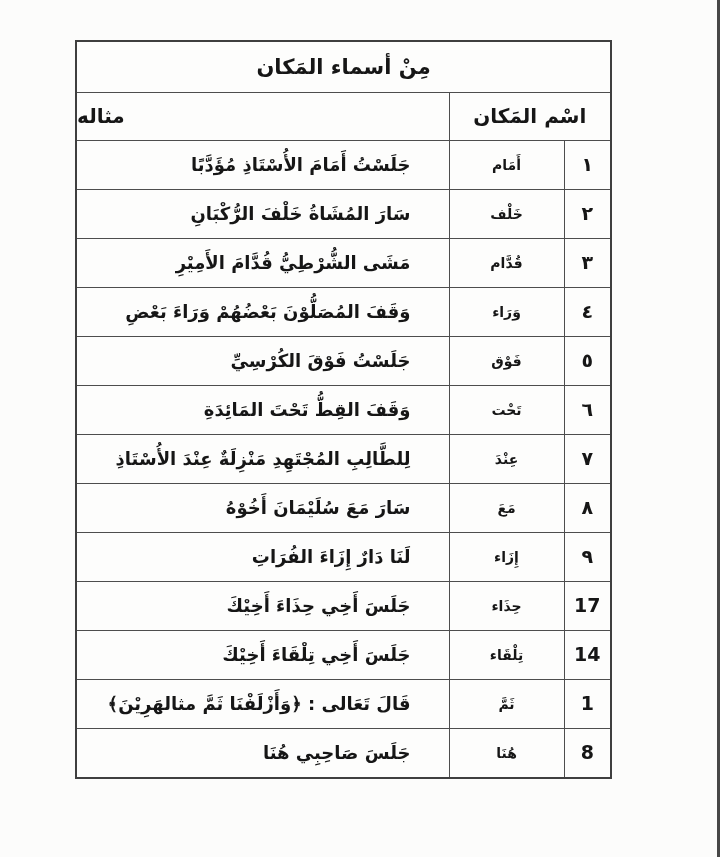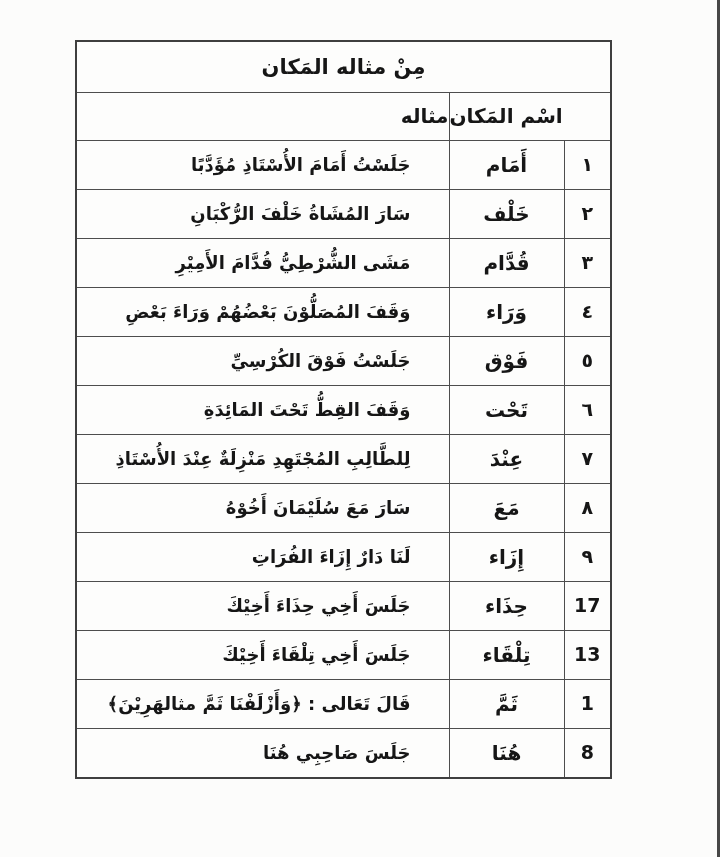--- a/index.html
+++ b/index.html
@@ -50,38 +50,38 @@
     text-align: center;
     font-size: 21px;
     font-weight: bold;
   }
   .header-row td {
     height: 47px;
     font-size: 20px;
     font-weight: bold;
   }
   .header-noun {
-    text-align: left;
+    text-align: center;
     margin-left: 29px;
   }
   .header-ex {
-    text-align: right;
+    text-align: left;
   }
   .data-row td {
     height: 48px;
     margin-left: 16px;
   }
   .cell-num {
     text-align: center;
     font-size: 19px;
     font-weight: bold;
   }
   .cell-noun {
     text-align: center;
-    font-size: 20px;
+    font-size: 14px;
     font-weight: bold;
   }
   .cell-ex {
     text-align: right;
     padding-right: 38px !important;
     padding-left: 8px !important;
     font-size: 18px;
     font-weight: bold;
   }
 </style>
@@ -91,21 +91,21 @@
 <div class="edge-line"></div>
 
 <table class="grid" dir="rtl">
   <colgroup>
     <col class="col-num">
     <col class="col-noun">
     <col class="col-ex">
   </colgroup>
   <tbody>
     <tr class="title-row">
-      <td colspan="3">مِنْ مثاله المَكان</td>
+      <td colspan="3">مِنْ أسماء المَكان</td>
     </tr>
     <tr class="header-row">
       <td colspan="2" class="header-noun">اسْم المَكان</td>
       <td class="header-ex">مثاله</td>
     </tr>
   </tbody>
   <tbody id="rows">
       <tr class="data-row">
     <td class="cell-num">١</td>
     <td class="cell-noun">أَمَام</td>
@@ -150,21 +150,21 @@
     <td class="cell-num">٩</td>
     <td class="cell-noun">إِزَاء</td>
     <td class="cell-ex">لَنَا دَارٌ إِزَاءَ الفُرَاتِ</td>
   </tr>
       <tr class="data-row">
     <td class="cell-num">17</td>
     <td class="cell-noun">حِذَاء</td>
     <td class="cell-ex">جَلَسَ أَخِي حِذَاءَ أَخِيْكَ</td>
   </tr>
       <tr class="data-row">
-    <td class="cell-num">13</td>
+    <td class="cell-num">14</td>
     <td class="cell-noun">تِلْقَاء</td>
     <td class="cell-ex">جَلَسَ أَخِي تِلْقَاءَ أَخِيْكَ</td>
   </tr>
       <tr class="data-row">
     <td class="cell-num">1</td>
     <td class="cell-noun">ثَمَّ</td>
     <td class="cell-ex">قَالَ تَعَالى : ﴿وَأَزْلَفْنَا ثَمَّ مثالهَرِيْنَ﴾</td>
   </tr>
       <tr class="data-row">
     <td class="cell-num">8</td>

